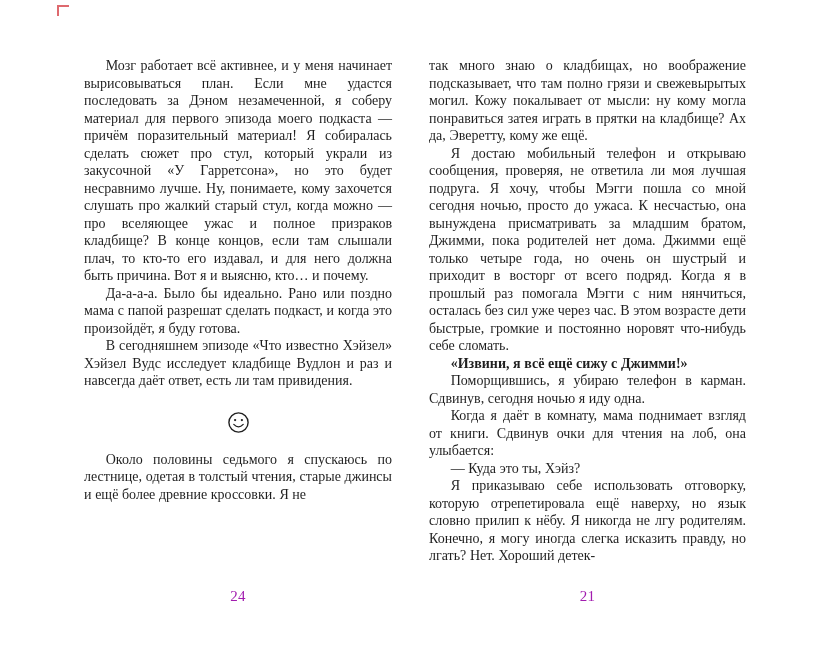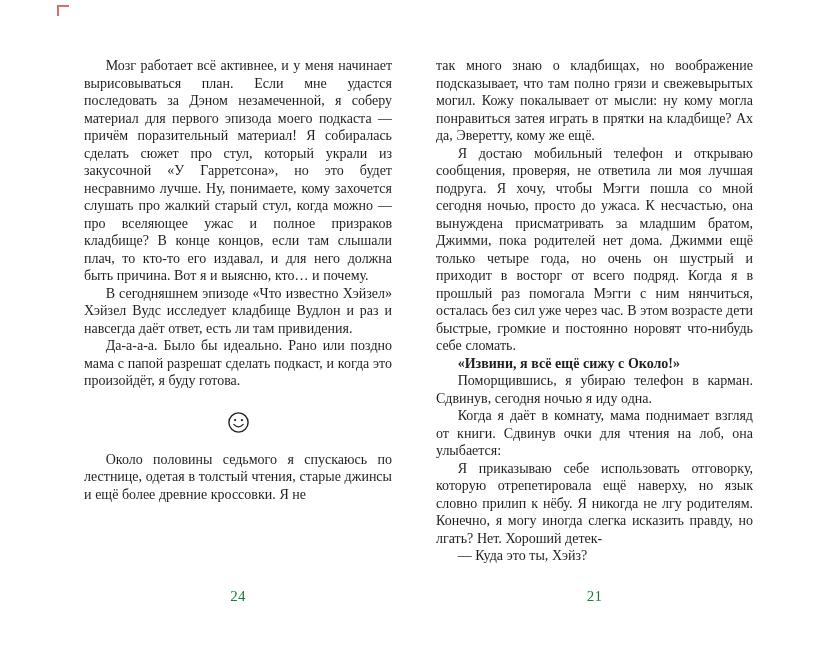--- a/index.html
+++ b/index.html
@@ -27,21 +27,21 @@
     border-top: 2px solid #d94f55;
     border-left: 2px solid #d94f55;
     opacity: 0.85;
   }
   .page {
     position: absolute;
     top: 0;
     height: 662px;
   }
   .page-left  { left: 84px;  width: 308px; }
-  .page-right { left: 429px; width: 317px; margin-left: 7px; }
+  .page-right { left: 429px; width: 317px; }
   .page-body {
     position: absolute;
     top: 57px;
     left: 0;
     right: 0;
   }
   p.para {
     margin: 0;
     padding: 0;
     font-size: 14px;
@@ -61,37 +61,37 @@
   }
   .smiley-row svg { display: inline-block; vertical-align: middle; }
   .page-number {
     position: absolute;
     top: 588px;
     left: 0;
     width: 100%;
     text-align: center;
     font-size: 15px;
     letter-spacing: 0.02em;
-    color: #15803d;
+    color: #a21caf;
     font-family: Liberation Serif, serif;
   }
 </style>
 </head>
 <body>
 
 <div class="spread">
 
   <div class="corner-mark"></div>
 
   <div class="page page-left">
     <div class="page-body">
       <div id="left-paras-top">
           <p class="para">Мозг работает всё активнее, и у меня начинает вырисовываться план. Если мне удастся последовать за Дэном незамеченной, я соберу материал для первого эпизода моего подкаста — причём поразительный материал! Я собиралась сделать сюжет про стул, который украли из закусочной «У Гарретсона», но это будет несравнимо лучше. Ну, понимаете, кому захочется слушать про жалкий старый стул, когда можно — про вселяющее ужас и полное призраков кладбище? В конце концов, если там слышали плач, то кто-то его издавал, и для него должна быть причина. Вот я и выясню, кто… и почему.</p>
+          <p class="para">Да-а-а-а. Было бы идеально. Рано или поздно мама с папой разрешат сделать подкаст, и когда это произойдёт, я буду готова.</p>
           <p class="para">В сегодняшнем эпизоде «Что известно Хэйзел» Хэйзел Вудс исследует кладбище Вудлон и раз и навсегда даёт ответ, есть ли там привидения.</p>
-          <p class="para">Да-а-а-а. Было бы идеально. Рано или поздно мама с папой разрешат сделать подкаст, и когда это произойдёт, я буду готова.</p>
         </div>
       <div class="smiley-row">
         <svg width="23" height="23" viewBox="0 0 23 23" aria-hidden="true">
           <circle cx="11.5" cy="11.5" r="9.6" fill="none" stroke="#1f1f1f" stroke-width="1.4"></circle>
           <circle cx="8.1" cy="9.1" r="1.15" fill="#1f1f1f"></circle>
           <circle cx="14.9" cy="9.1" r="1.15" fill="#1f1f1f"></circle>
           <path d="M6.8 13.4 Q11.5 18.2 16.2 13.4" fill="none" stroke="#1f1f1f" stroke-width="1.3" stroke-linecap="round"></path>
         </svg>
       </div>
       <div id="left-paras-bottom">
@@ -99,23 +99,23 @@
         </div>
     </div>
     <div class="page-number">24</div>
   </div>
 
   <div class="page page-right">
     <div class="page-body">
       <div id="right-paras">
           <p class="para noindent">так много знаю о кладбищах, но воображение подсказывает, что там полно грязи и свежевырытых могил. Кожу покалывает от мысли: ну кому могла понравиться затея играть в прятки на кладбище? Ах да, Эверетту, кому же ещё.</p>
           <p class="para">Я достаю мобильный телефон и открываю сообщения, проверяя, не ответила ли моя лучшая подруга. Я хочу, чтобы Мэгги пошла со мной сегодня ночью, просто до ужаса. К несчастью, она вынуждена присматривать за младшим братом, Джимми, пока родителей нет дома. Джимми ещё только четыре года, но очень он шустрый и приходит в восторг от всего подряд. Когда я в прошлый раз помогала Мэгги с ним нянчиться, осталась без сил уже через час. В этом возрасте дети быстрые, громкие и постоянно норовят что-нибудь себе сломать.</p>
-          <p class="para bold">«Извини, я всё ещё сижу с Около!»</p>
+          <p class="para bold">«Извини, я всё ещё сижу с Джимми!»</p>
           <p class="para">Поморщившись, я убираю телефон в карман. Сдвинув, сегодня ночью я иду одна.</p>
           <p class="para">Когда я даёт в комнату, мама поднимает взгляд от книги. Сдвинув очки для чтения на лоб, она улыбается:</p>
+          <p class="para">— Куда это ты, Хэйз?</p>
           <p class="para">Я приказываю себе использовать отговорку, которую отрепетировала ещё наверху, но язык словно прилип к нёбу. Я никогда не лгу родителям. Конечно, я могу иногда слегка исказить правду, но лгать? Нет. Хороший детек-</p>
-          <p class="para">— Куда это ты, Хэйз?</p>
         </div>
     </div>
     <div class="page-number">21</div>
   </div>
 
 </div>
 
 </body></html>

